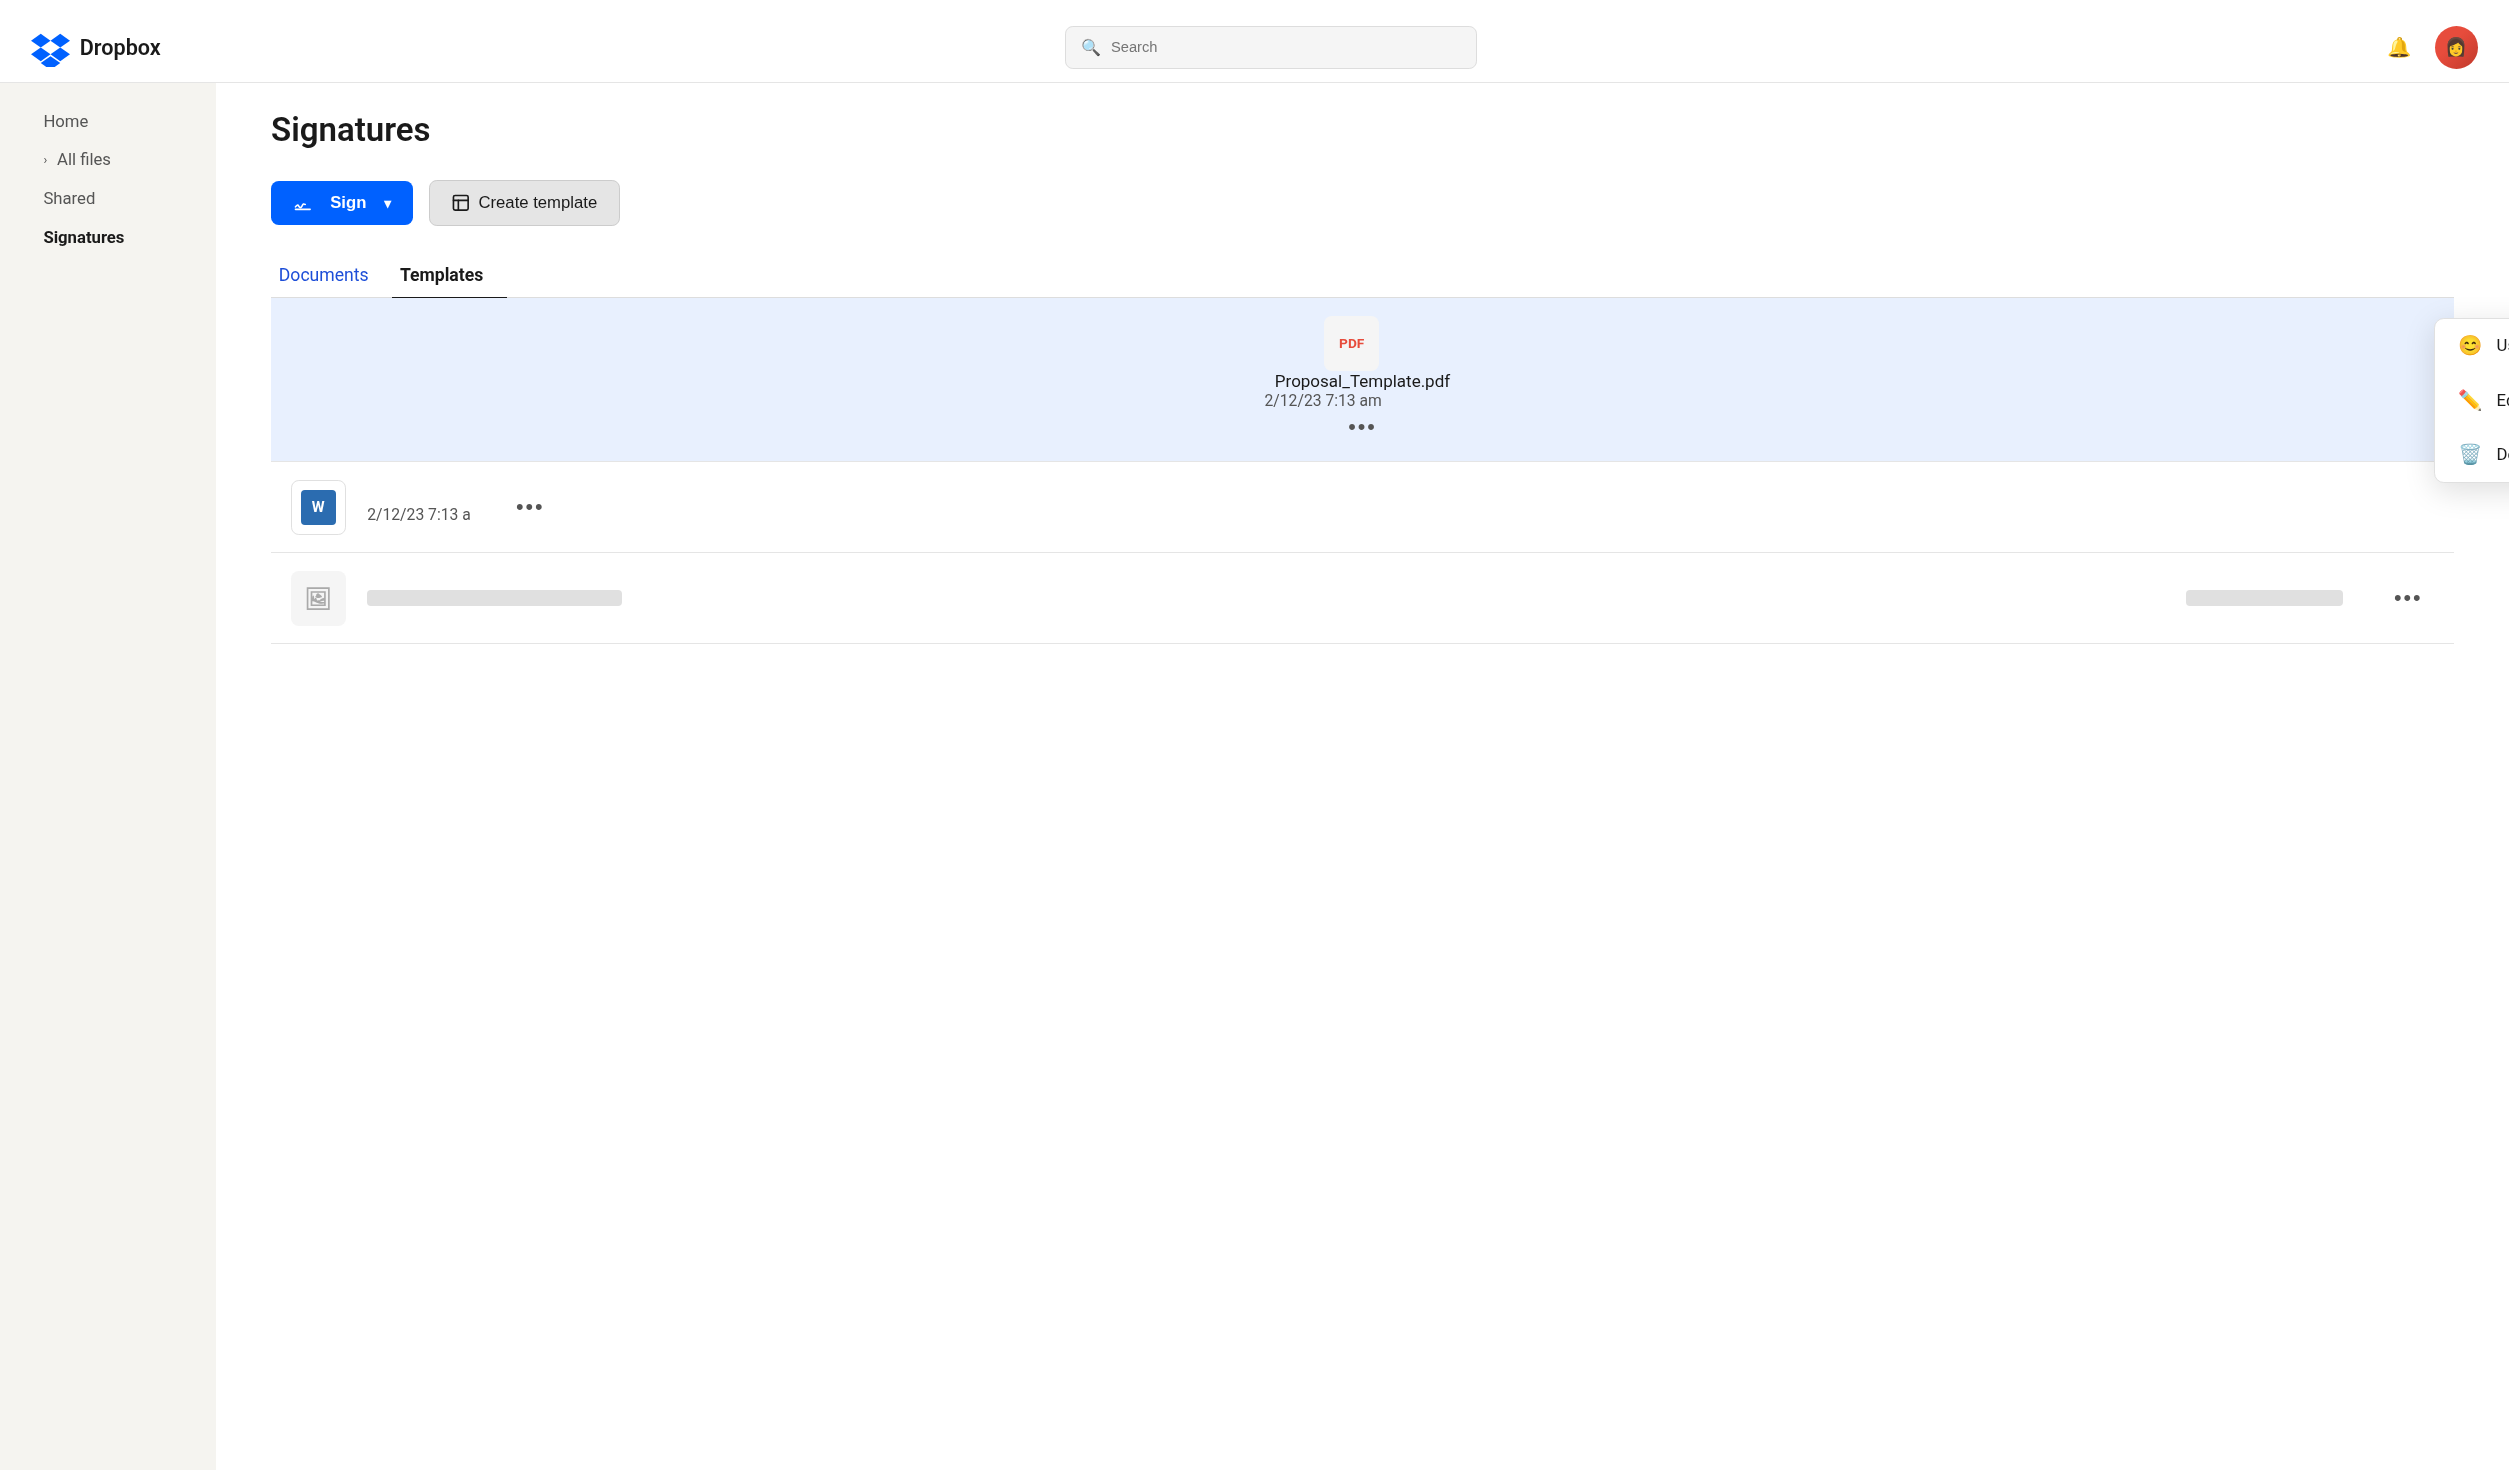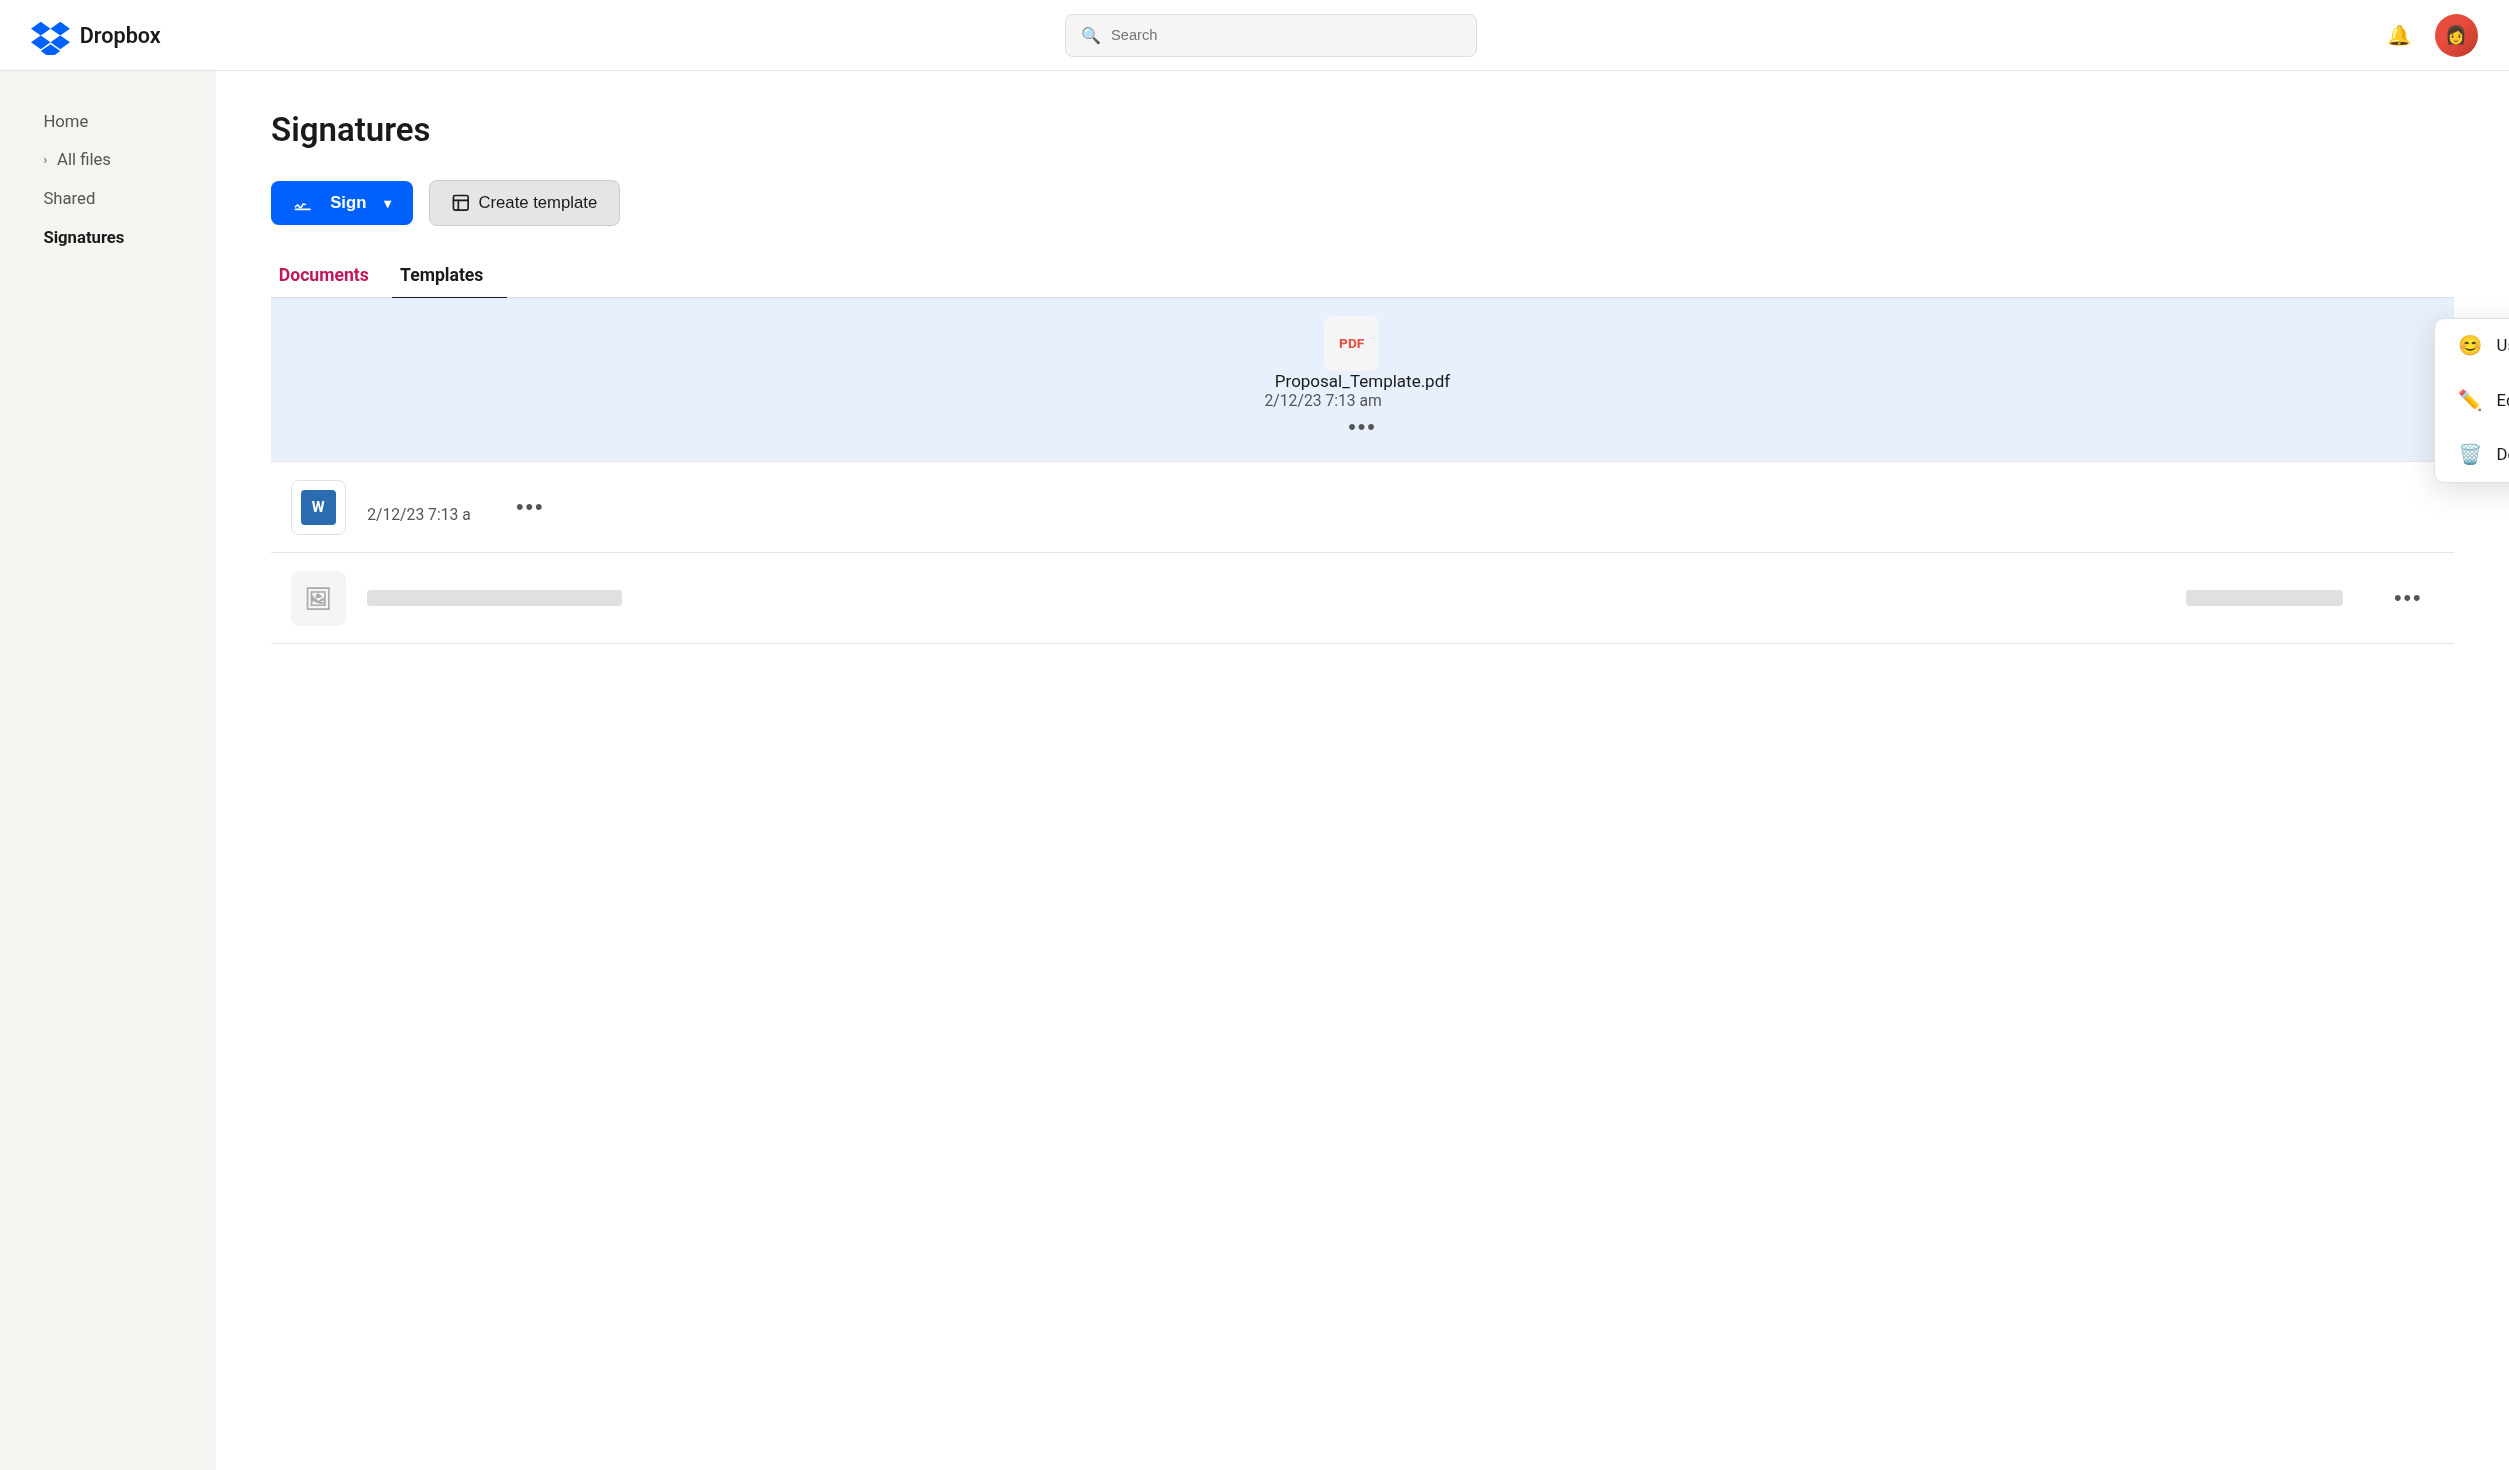--- a/index.html
+++ b/index.html
@@ -8,21 +8,21 @@
     
     .header {
       display: flex;
       align-items: center;
       justify-content: space-between;
       padding: 0 31px;
       height: 71px;
       border-bottom: 1px solid #e5e5e5;
       background: #fff;
       position: fixed;
-      top: 0; left: 0; right: 0;
+      top: 12px; left: 0; right: 0;
       z-index: 100;
     }
     .logo {
       display: flex;
       align-items: center;
       gap: 9.8px;
       font-size: 21.6px;
       font-weight: 600;
       color: #1a1a1a;
     }
@@ -153,24 +153,24 @@
     .tabs {
       display: flex;
       gap: 0;
       border-bottom: 1.5px solid #ddd;
       margin-bottom: 0;
     }
     .tab {
       padding: 11.8px 23.5px 11.8px 7.8px;
       font-size: 17.6px;
       cursor: pointer;
-      color: #be185d;
+      color: #1d4ed8;
       border-bottom: 2.5px solid transparent;
       margin-bottom: -1.5px;
-      font-weight: 700;
+      font-weight: 400;
     }
     .tab.active {
       color: #1a1a1a;
       font-weight: 700;
       border-bottom: 2.5px solid #1a1a1a;
     }
 
     
     .file-list { margin-top: 0; }
     .file-row {

